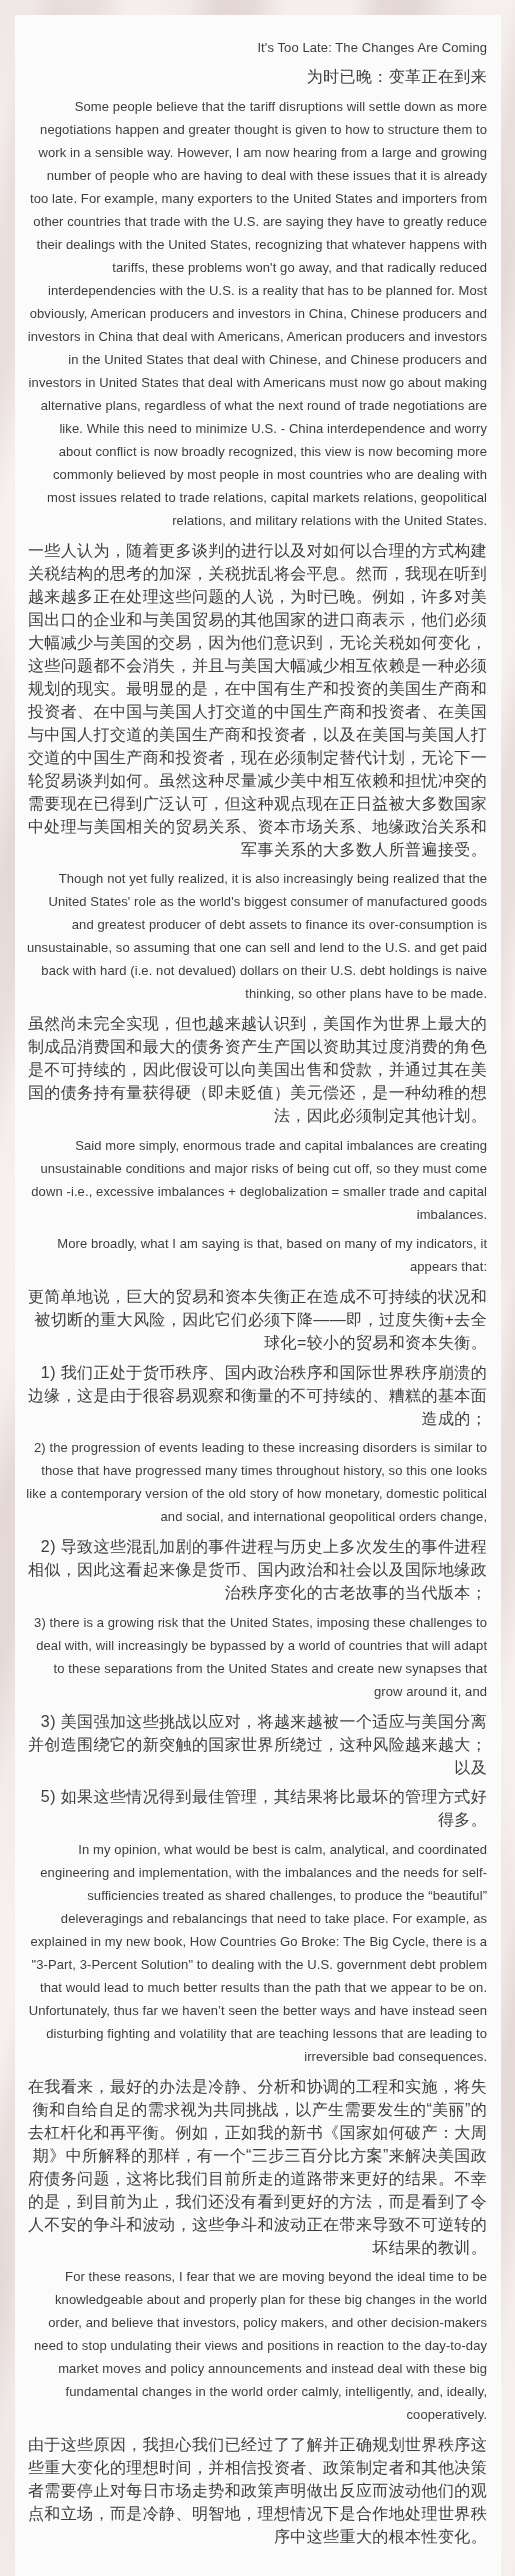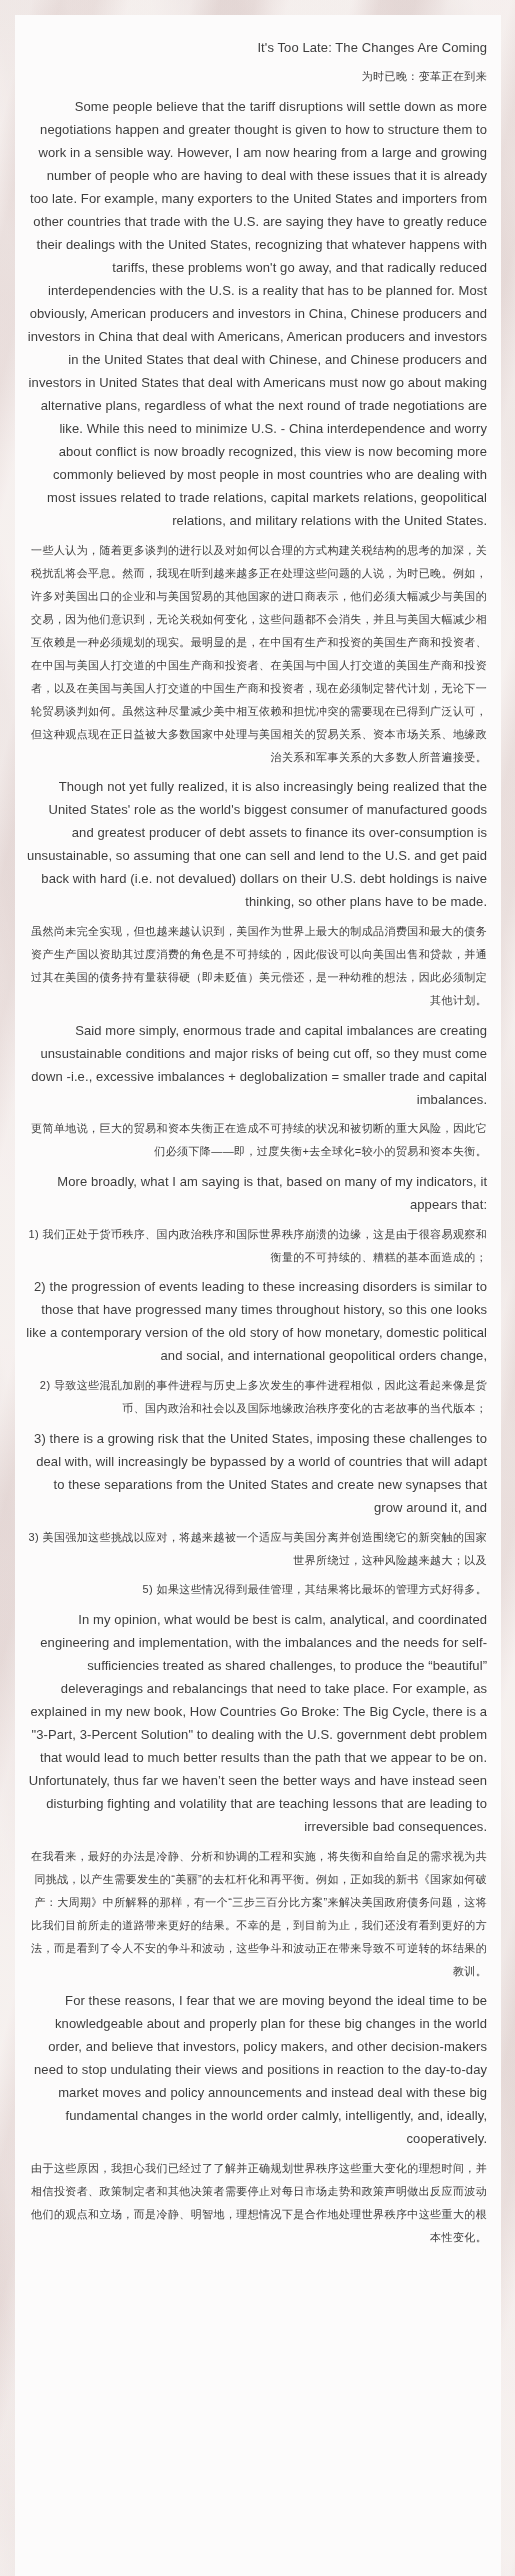--- a/index.html
+++ b/index.html
@@ -44,43 +44,43 @@
     color: #3d3d3d;
     font-weight: 400;
     text-align: right;
   }
   .en {
     font-size: 13px;
     line-height: 23px;
     letter-spacing: 0.1px;
   }
   .zh {
-    font-size: 11px;
+    font-size: 16px;
     line-height: 23px;
     letter-spacing: 0.4px;
   }
   h1.para, h2.para {
     font-weight: 400;
   }
 </style>
 </head>
 <body>
 
 <div class="page">
   <main class="card">
     <h1 class="para en">It's Too Late: The Changes Are Coming</h1>
     <h2 class="para zh">为时已晚：变革正在到来</h2>
 
     <p class="para en">Some people believe that the tariff disruptions will settle down as more negotiations happen and greater thought is given to how to structure them to work in a sensible way. However, I am now hearing from a large and growing number of people who are having to deal with these issues that it is already too late. For example, many exporters to the United States and importers from other countries that trade with the U.S. are saying they have to greatly reduce their dealings with the United States, recognizing that whatever happens with tariffs, these problems won't go away, and that radically reduced interdependencies with the U.S. is a reality that has to be planned for. Most obviously, American producers and investors in China, Chinese producers and investors in China that deal with Americans, American producers and investors in the United States that deal with Chinese, and Chinese producers and investors in United States that deal with Americans must now go about making alternative plans, regardless of what the next round of trade negotiations are like. While this need to minimize U.S. - China interdependence and worry about conflict is now broadly recognized, this view is now becoming more commonly believed by most people in most countries who are dealing with most issues related to trade relations, capital markets relations, geopolitical relations, and military relations with the United States.</p>
     <p class="para zh">一些人认为，随着更多谈判的进行以及对如何以合理的方式构建关税结构的思考的加深，关税扰乱将会平息。然而，我现在听到越来越多正在处理这些问题的人说，为时已晚。例如，许多对美国出口的企业和与美国贸易的其他国家的进口商表示，他们必须大幅减少与美国的交易，因为他们意识到，无论关税如何变化，这些问题都不会消失，并且与美国大幅减少相互依赖是一种必须规划的现实。最明显的是，在中国有生产和投资的美国生产商和投资者、在中国与美国人打交道的中国生产商和投资者、在美国与中国人打交道的美国生产商和投资者，以及在美国与美国人打交道的中国生产商和投资者，现在必须制定替代计划，无论下一轮贸易谈判如何。虽然这种尽量减少美中相互依赖和担忧冲突的需要现在已得到广泛认可，但这种观点现在正日益被大多数国家中处理与美国相关的贸易关系、资本市场关系、地缘政治关系和军事关系的大多数人所普遍接受。</p>
     <p class="para en">Though not yet fully realized, it is also increasingly being realized that the United States' role as the world's biggest consumer of manufactured goods and greatest producer of debt assets to finance its over-consumption is unsustainable, so assuming that one can sell and lend to the U.S. and get paid back with hard (i.e. not devalued) dollars on their U.S. debt holdings is naive thinking, so other plans have to be made.</p>
     <p class="para zh">虽然尚未完全实现，但也越来越认识到，美国作为世界上最大的制成品消费国和最大的债务资产生产国以资助其过度消费的角色是不可持续的，因此假设可以向美国出售和贷款，并通过其在美国的债务持有量获得硬（即未贬值）美元偿还，是一种幼稚的想法，因此必须制定其他计划。</p>
     <p class="para en">Said more simply, enormous trade and capital imbalances are creating unsustainable conditions and major risks of being cut off, so they must come down -i.e., excessive imbalances + deglobalization = smaller trade and capital imbalances.</p>
+    <p class="para en">More broadly, what I am saying is that, based on many of my indicators, it appears that:</p>
     <p class="para zh">更简单地说，巨大的贸易和资本失衡正在造成不可持续的状况和被切断的重大风险，因此它们必须下降——即，过度失衡+去全球化=较小的贸易和资本失衡。</p>
-    <p class="para en">More broadly, what I am saying is that, based on many of my indicators, it appears that:</p>
     <p class="para zh">1) 我们正处于货币秩序、国内政治秩序和国际世界秩序崩溃的边缘，这是由于很容易观察和衡量的不可持续的、糟糕的基本面造成的；</p>
     <p class="para en">2) the progression of events leading to these increasing disorders is similar to those that have progressed many times throughout history, so this one looks like a contemporary version of the old story of how monetary, domestic political and social, and international geopolitical orders change,</p>
     <p class="para zh">2) 导致这些混乱加剧的事件进程与历史上多次发生的事件进程相似，因此这看起来像是货币、国内政治和社会以及国际地缘政治秩序变化的古老故事的当代版本；</p>
     <p class="para en">3) there is a growing risk that the United States, imposing these challenges to deal with, will increasingly be bypassed by a world of countries that will adapt to these separations from the United States and create new synapses that grow around it, and</p>
     <p class="para zh">3) 美国强加这些挑战以应对，将越来越被一个适应与美国分离并创造围绕它的新突触的国家世界所绕过，这种风险越来越大；以及</p>
     <p class="para zh">5) 如果这些情况得到最佳管理，其结果将比最坏的管理方式好得多。</p>
     <p class="para en">In my opinion, what would be best is calm, analytical, and coordinated engineering and implementation, with the imbalances and the needs for self-sufficiencies treated as shared challenges, to produce the “beautiful” deleveragings and rebalancings that need to take place. For example, as explained in my new book, How Countries Go Broke: The Big Cycle, there is a "3-Part, 3-Percent Solution" to dealing with the U.S. government debt problem that would lead to much better results than the path that we appear to be on. Unfortunately, thus far we haven’t seen the better ways and have instead seen disturbing fighting and volatility that are teaching lessons that are leading to irreversible bad consequences.</p>
     <p class="para zh">在我看来，最好的办法是冷静、分析和协调的工程和实施，将失衡和自给自足的需求视为共同挑战，以产生需要发生的“美丽”的去杠杆化和再平衡。例如，正如我的新书《国家如何破产：大周期》中所解释的那样，有一个“三步三百分比方案”来解决美国政府债务问题，这将比我们目前所走的道路带来更好的结果。不幸的是，到目前为止，我们还没有看到更好的方法，而是看到了令人不安的争斗和波动，这些争斗和波动正在带来导致不可逆转的坏结果的教训。</p>
     <p class="para en">For these reasons, I fear that we are moving beyond the ideal time to be knowledgeable about and properly plan for these big changes in the world order, and believe that investors, policy makers, and other decision-makers need to stop undulating their views and positions in reaction to the day-to-day market moves and policy announcements and instead deal with these big fundamental changes in the world order calmly, intelligently, and, ideally, cooperatively.</p>
     <p class="para zh">由于这些原因，我担心我们已经过了了解并正确规划世界秩序这些重大变化的理想时间，并相信投资者、政策制定者和其他决策者需要停止对每日市场走势和政策声明做出反应而波动他们的观点和立场，而是冷静、明智地，理想情况下是合作地处理世界秩序中这些重大的根本性变化。</p>

